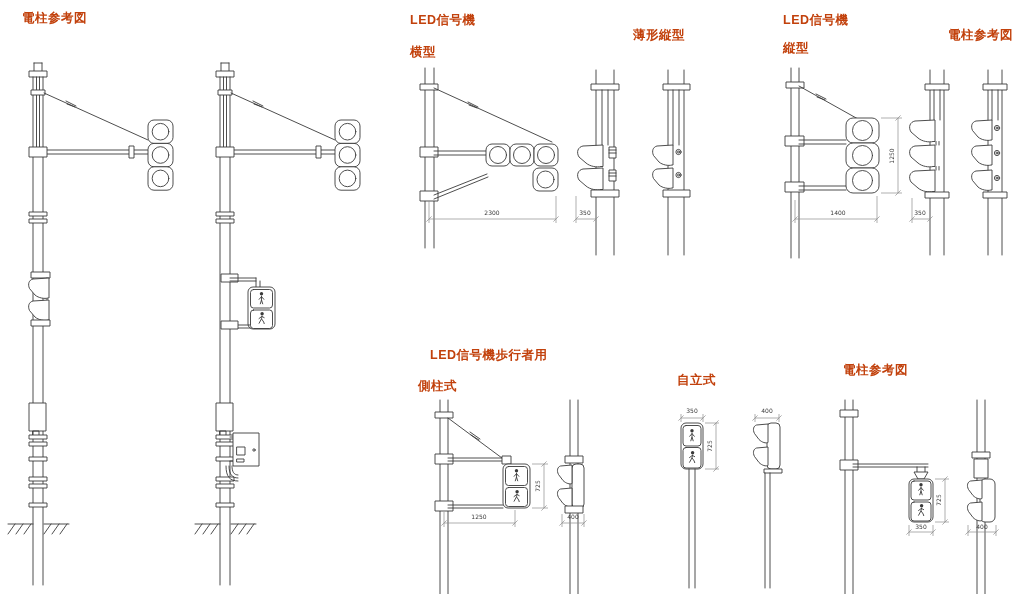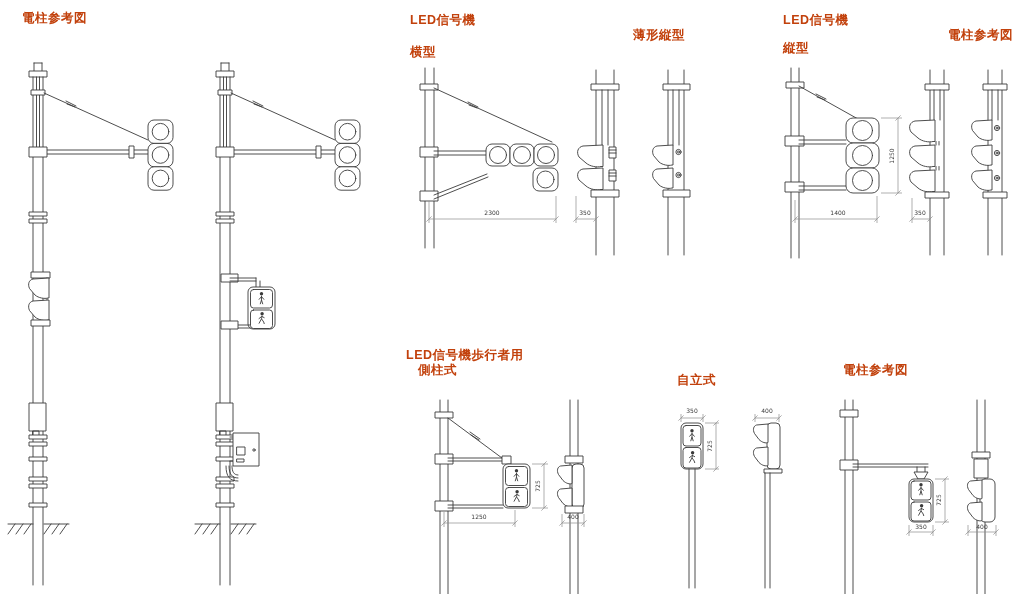--- a/index.html
+++ b/index.html
@@ -20,22 +20,22 @@
 
 <div class="page">
 
   <div class="title" style="left:22px;top:10px">電柱参考図</div>
   <div class="title" style="left:410px;top:12px">LED信号機</div>
   <div class="title" style="left:410px;top:44px">横型</div>
   <div class="title" style="left:633px;top:27px">薄形縦型</div>
   <div class="title" style="left:783px;top:12px">LED信号機</div>
   <div class="title" style="left:783px;top:40px">縦型</div>
   <div class="title" style="left:948px;top:27px">電柱参考図</div>
-  <div class="title" style="left:406px;top:347px">LED信号機歩行者用</div>
-  <div class="title" style="left:418px;top:362px">側柱式</div>
+  <div class="title" style="left:430px;top:347px">LED信号機歩行者用</div>
+  <div class="title" style="left:418px;top:378px">側柱式</div>
   <div class="title" style="left:677px;top:372px">自立式</div>
   <div class="title" style="left:843px;top:362px">電柱参考図</div>
 
   <svg width="1024" height="594" viewBox="0 0 1024 594">
     <defs>
       <path id="visor-lg" class="lnw" d="M0,0 L-20,1 C-25,2 -27,7 -24,12 L-17,18 C-13,21.5 -6,22.5 -2,21.5 L0,21.5 Z"></path>
       <path id="visor-md" class="lnw" d="M0,0 L-16,1 C-20,2 -21.5,6 -19.5,10.5 L-14,17 C-10.5,20 -4.5,21 -1,20 L0,20 Z"></path>
       <path id="visor-sm" class="lnw" d="M0,0 L-11.5,1 C-14.5,2 -15.5,5.5 -13.5,9.5 L-9,15.5 C-6,18.5 -2,19.5 0,18.5 Z"></path>
       <path id="tick" class="dim" d="M-2.6,2.6 L2.6,-2.6"></path>
       <g id="ground-sym" class="ln">

